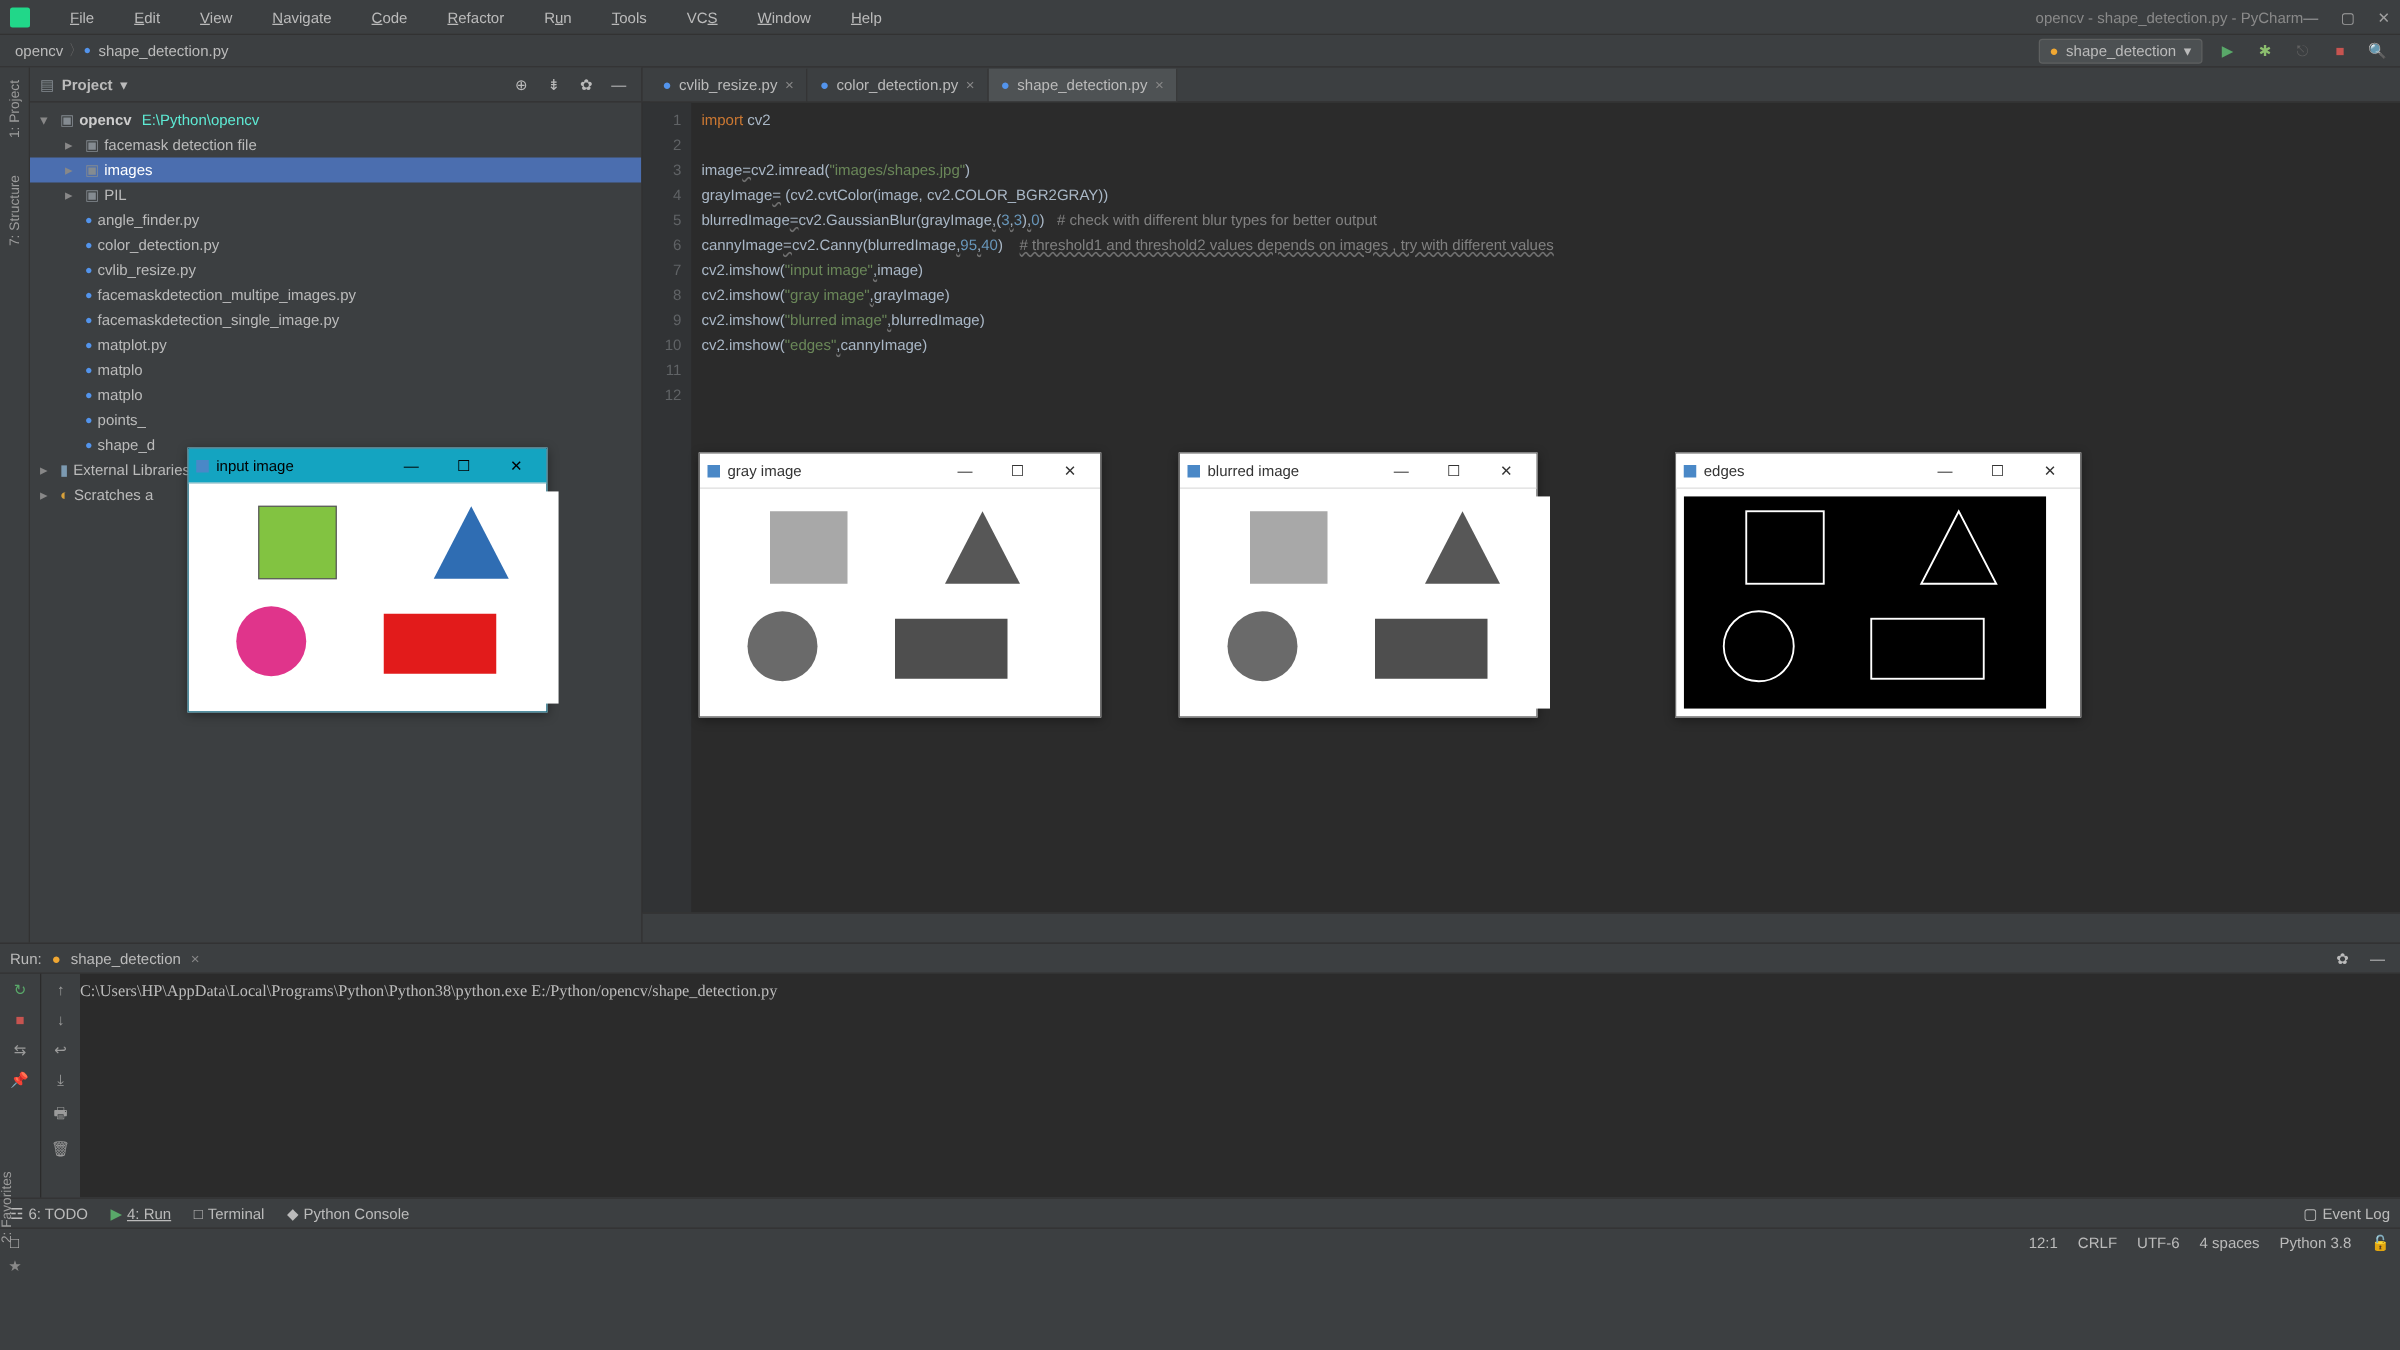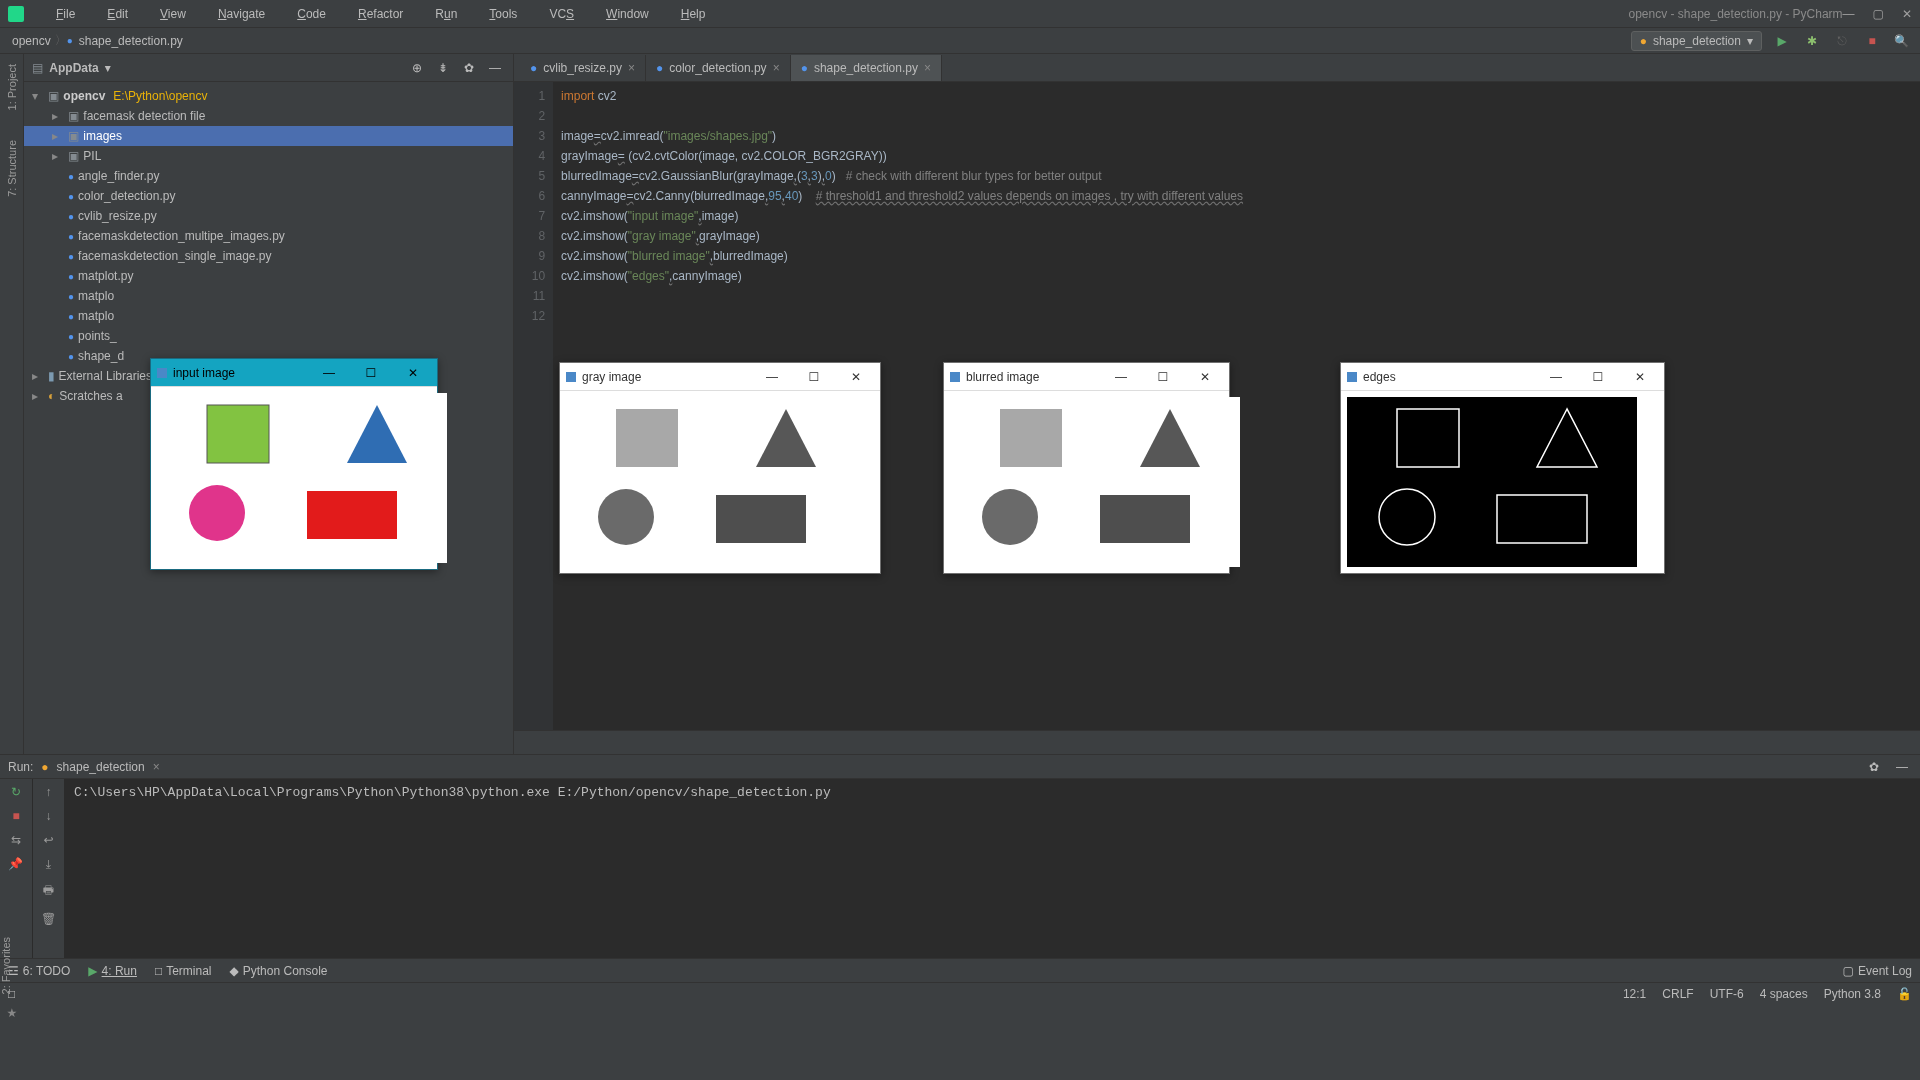--- a/index.html
+++ b/index.html
@@ -40,21 +40,21 @@
 .code { flex:1; display:flex; font-family: Consolas, monospace; font-size: 13px; line-height: 20px;}
 .gutter { width: 40px; background:#313335; color:#606366; text-align:right; padding: 4px 8px 0 0;}
 .code-body { padding: 4px 0 0 8px; white-space: pre; color:#a9b7c6; width:100%;}
 .k-kw { color:#cc7832;} .k-str{color:#6a8759;} .k-num{color:#6897bb;} .k-cm{color:#808080;} .k-wave{text-decoration-line:underline;text-decoration-style:wavy;text-decoration-color:#707070;}
 .breadcrumb-editor{height:24px;background:#3c3f41;border-top:1px solid #323232;}
 .run-panel { height: 204px; border-top:1px solid #323232; background:#2b2b2b; display:flex; flex-direction:column;}
 .run-header{height:24px; background:#3c3f41; display:flex; align-items:center; padding:0 8px; gap:8px; border-bottom:1px solid #323232;}
 .run-body{flex:1;display:flex;}
 .run-gutter{width:32px;background:#3c3f41;display:flex;flex-direction:column;align-items:center;padding:6px 0;gap:10px;}
 .run-gutter2{width:32px;background:#3c3f41;display:flex;flex-direction:column;align-items:center;padding:6px 0;gap:10px;border-left:1px solid #2b2b2b;}
-.run-output{flex:1;padding:6px 10px;font-family:Liberation Mono, monospace;font-size:13px;color:#bbbbbb;}
+.run-output{flex:1;padding:6px 0;font-family:Liberation Serif, serif;font-size:13px;color:#bbbbbb;}
 .bottom-tabs{height:24px;background:#3c3f41;border-top:1px solid #323232;display:flex;align-items:center;padding:0 8px;gap:18px;}
 .bottom-tabs .btab{display:flex;align-items:center;gap:4px;font-size:12px;cursor:pointer;}
 .statusbar{height:22px;background:#3c3f41;border-top:1px solid #323232;display:flex;align-items:center;padding:0 8px;gap:16px;justify-content:flex-end;font-size:11px;}
 .statusbar .left{margin-right:auto;}
 .floating-window{position:absolute;background:#fff;border:1px solid #1a6a80;box-shadow:0 2px 8px rgba(0,0,0,.4);}
 .floating-window.gray{border-color:#707070;}
 .fw-title{height:28px;background:#fff;display:flex;align-items:center;padding:0 6px;gap:6px;font-size:12px;color:#333;border-bottom:1px solid #ddd;}
 .fw-title.teal{background:#14a4c1;color:#000;}
 .fw-title .spacer{flex:1;}
 .fw-title .wbtn{width:36px;text-align:center;cursor:pointer;}
@@ -108,34 +108,34 @@
 <div class="main">
 
   <div class="sidebar-left">
     <div class="sidetab">1: Project</div>
     <div class="sidetab">7: Structure</div>
   </div>
 
   <div class="project-panel">
     <div class="project-header">
       <span style="color:#848b91;">▤</span>
-      <span class="label">AppData</span>
+      <span class="label">Project</span>
       <span>▾</span>
       <div class="spacer"></div>
       <span class="icon-btn">⊕</span>
       <span class="icon-btn">⇟</span>
       <span class="icon-btn">✿</span>
       <span class="icon-btn">—</span>
     </div>
     <div class="proj-tree">
       <div class="tree-row">
         <span class="arrow">▾</span>
           <span class="folder-icon">▣</span>
         <b style="color:#ccc;">opencv</b>
-        <span style="color:#eab308;margin-left:4px;">E:\Python\opencv</span>
+        <span style="color:#5eead4;margin-left:4px;">E:\Python\opencv</span>
       </div>
       <div class="tree-row d1">
           <span class="arrow">▸</span>
           <span class="folder-icon">▣</span>
           <span>facemask detection file</span>
         </div>
       <div class="tree-row d1 sel">
           <span class="arrow">▸</span>
           <span class="folder-icon">▣</span>
           <span>images</span>

